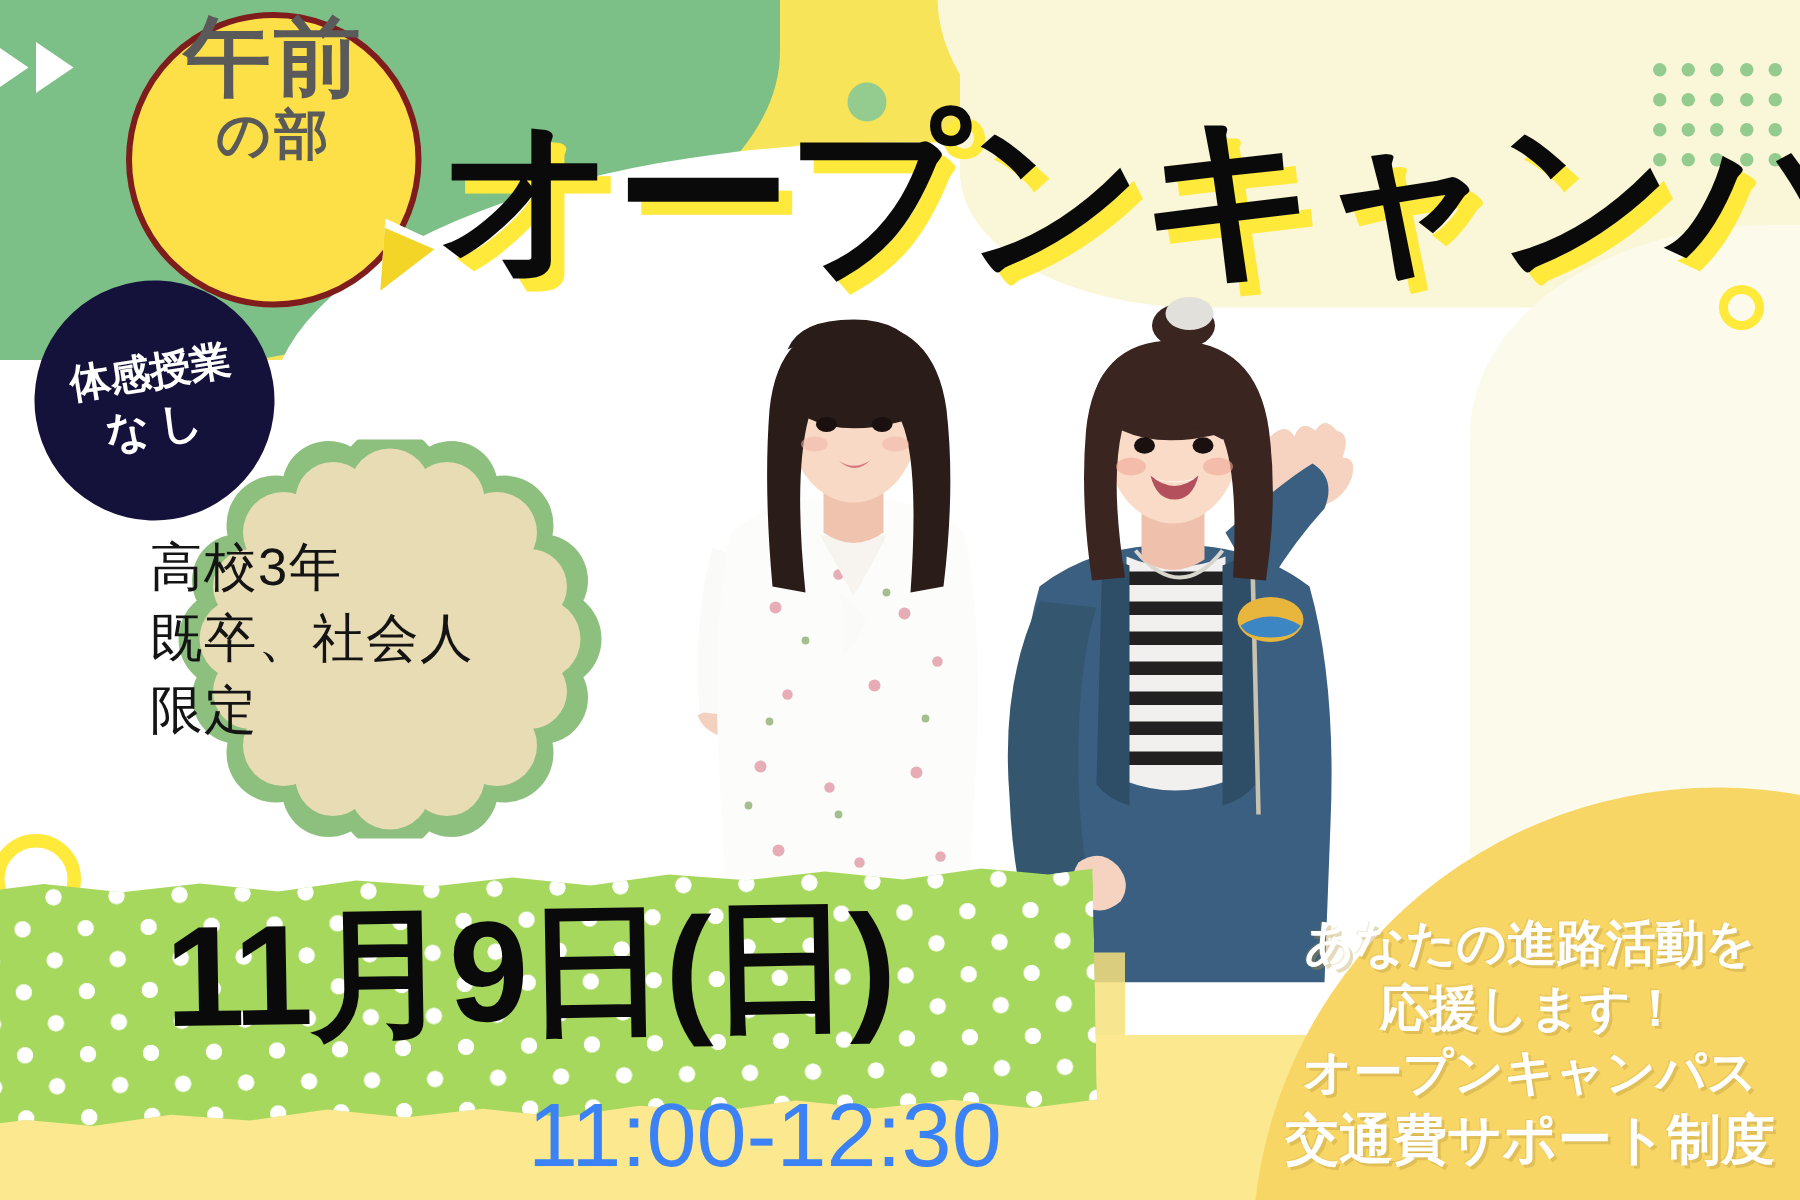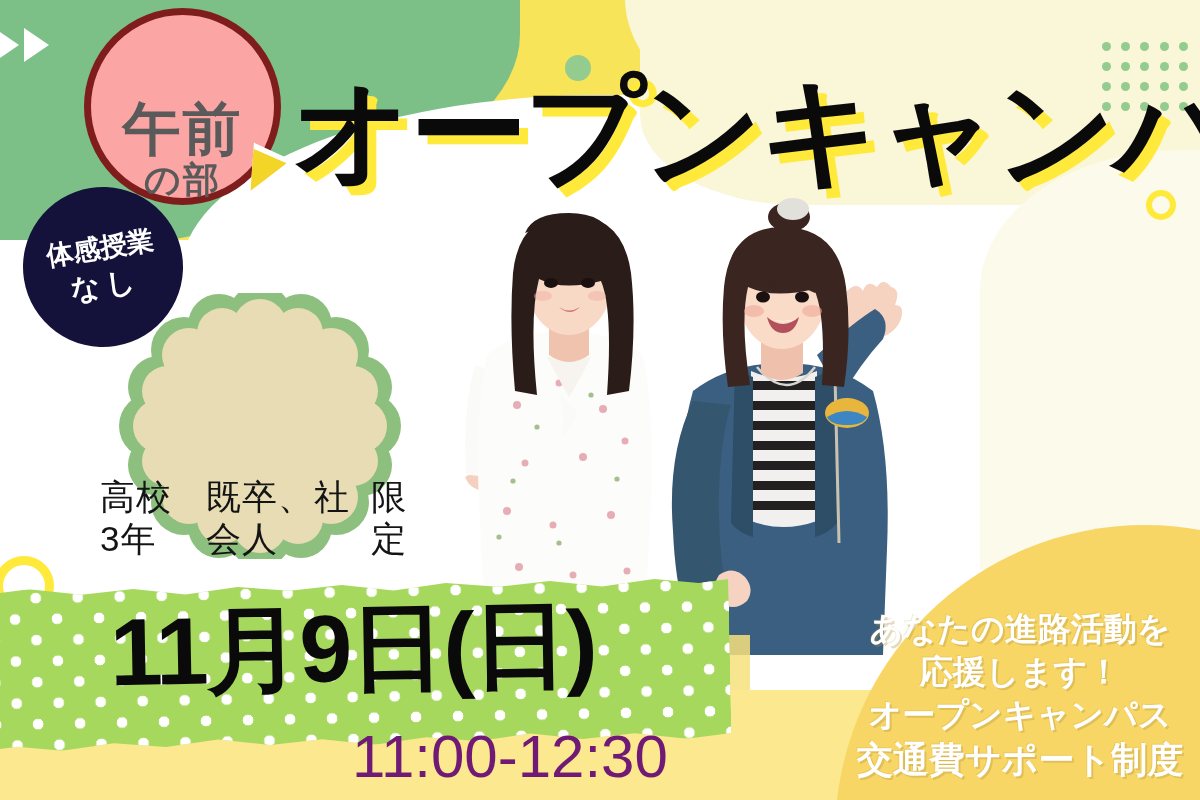--- a/index.html
+++ b/index.html
@@ -126,24 +126,24 @@
     position:absolute; left:565px; top:55px;
     width:26px; height:26px; border-radius:50%;
     background:#93CC8E;
   }
 
   
   .bubble {
     position:absolute;
     left:84px; top:8px; width:197px; height:197px;
     border-radius:50%;
-    background:#fca5a5;
-    border:7px solid #7f1d1d;
+    background:#fde047;
+    border:4px solid #7f1d1d;
     display:flex; flex-direction:column;
-    align-items:center; justify-content:flex-end;
+    align-items:center; justify-content:flex-start;
     z-index:14;
   }
   .bubble .tail {
     position:absolute;
     right:-12px; bottom:6px;
     width:0; height:0;
     border-left:34px solid #F2D526;
     border-top:12px solid transparent;
     border-bottom:30px solid transparent;
     transform:rotate(4deg);
@@ -190,23 +190,23 @@
   }
 
   
   .scallop-wrap {
     position:absolute; left:100px; top:293px;
     width:320px; height:266px; z-index:12;
   }
   .scallop-wrap svg { display:block; }
   .scallop-text {
     position:absolute; inset:0;
-    display:flex; flex-direction:row;
-    align-items:flex-end; justify-content:center;
-    gap:19px;
+    display:flex; flex-direction:column;
+    align-items:flex-start; justify-content:center;
+    gap:6px;
   }
   .scallop-text span {
     font-size:35px; color:#141414; line-height:1.18;
     font-weight:400; letter-spacing:1px;
   }
 
   
   .title {
     position:absolute;
     left:292px; top:72px;
@@ -279,21 +279,21 @@
     letter-spacing:-2px;
     line-height:1;
     white-space:nowrap;
     transform:rotate(-1deg);
   }
   .time-text {
     position:absolute;
     left:352px; top:727px;
     z-index:16;
     font-size:60px; font-weight:400;
-    color:#701a75;
+    color:#3b82f6;
     letter-spacing:0px;
     line-height:1;
     white-space:nowrap;
   }
 
   
   .promo {
     position:absolute;
     left:845px; top:608px;
     width:350px;

